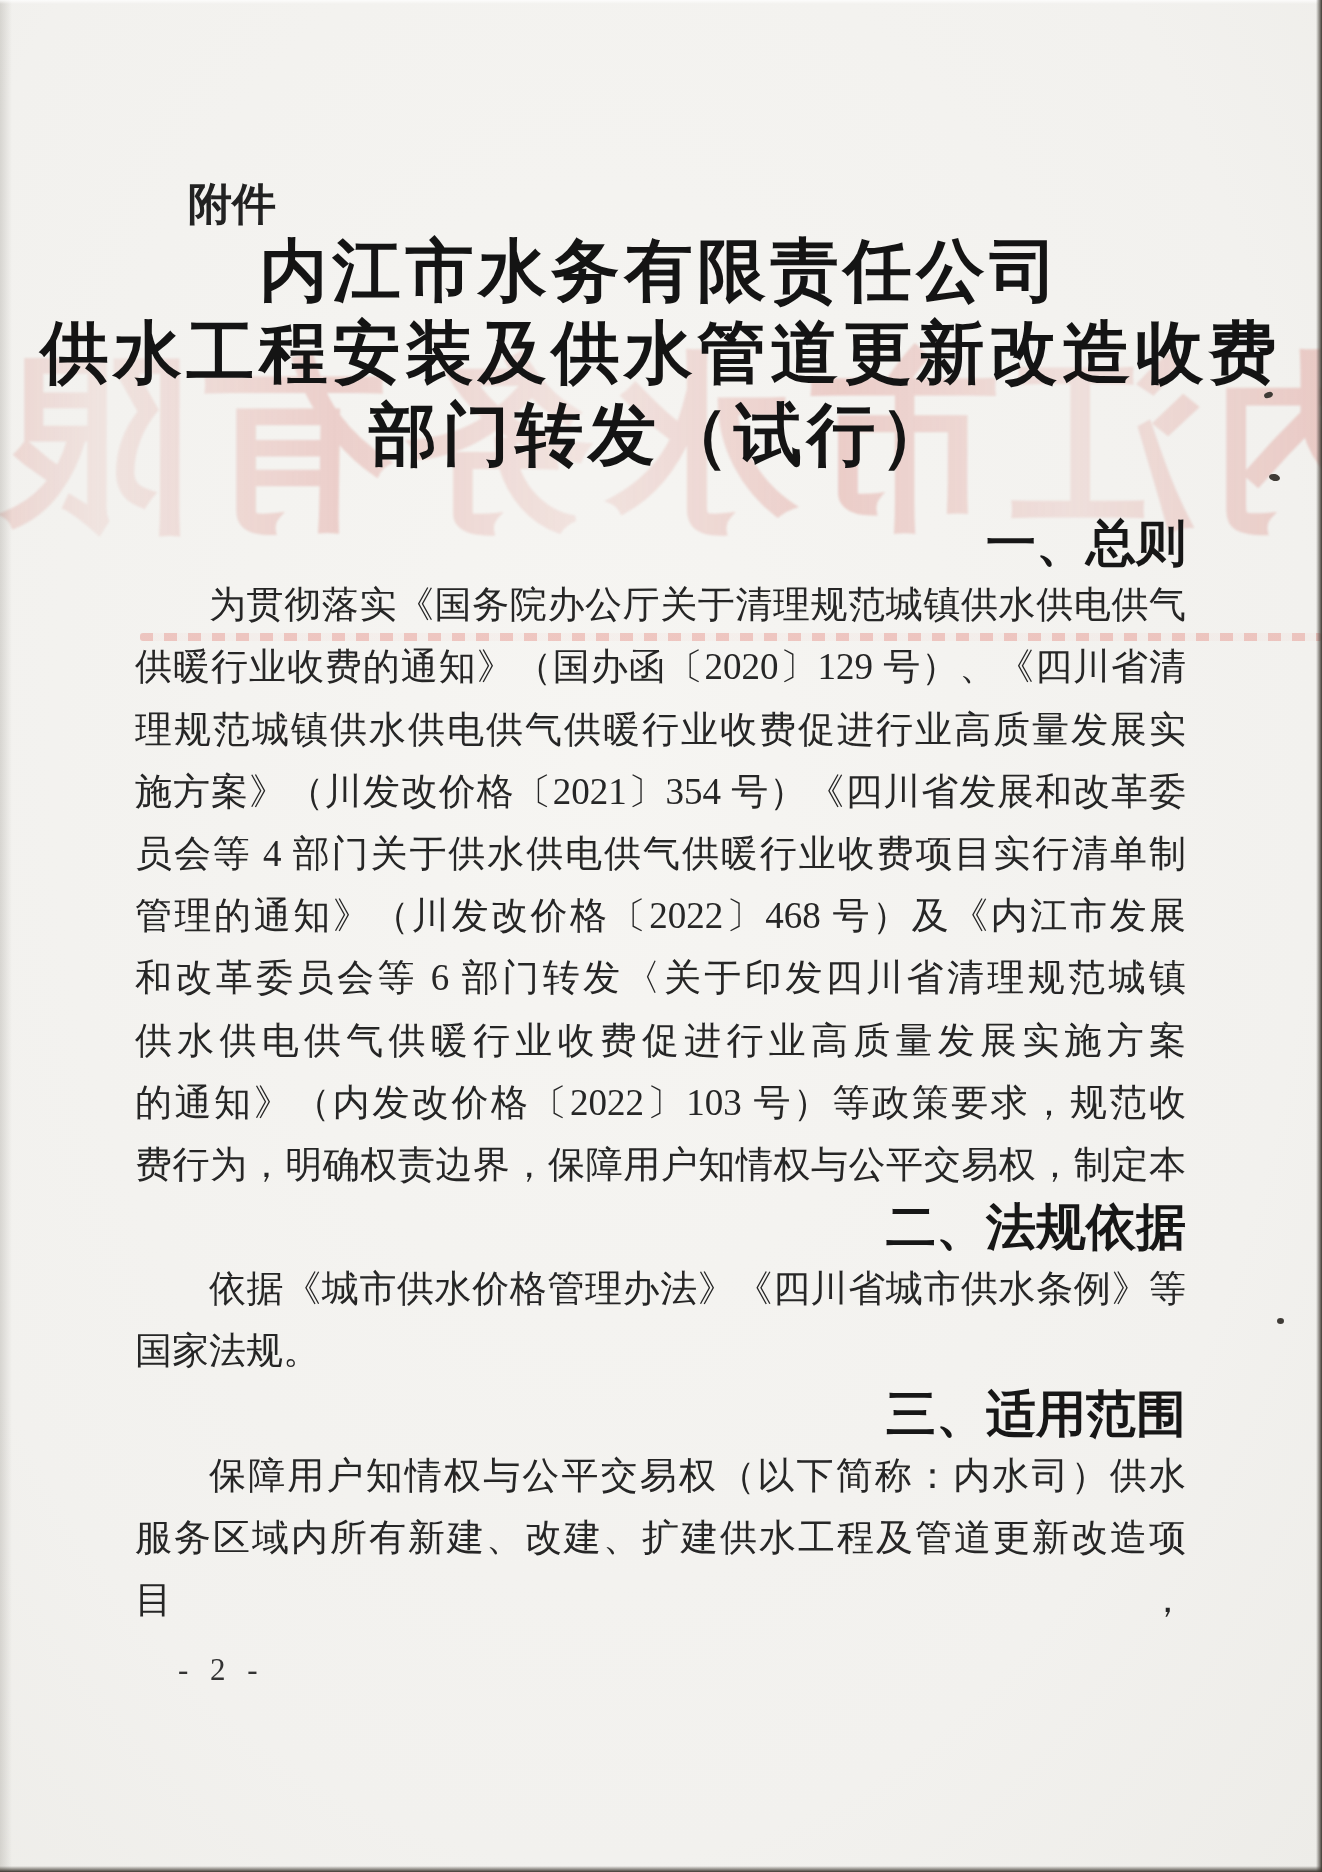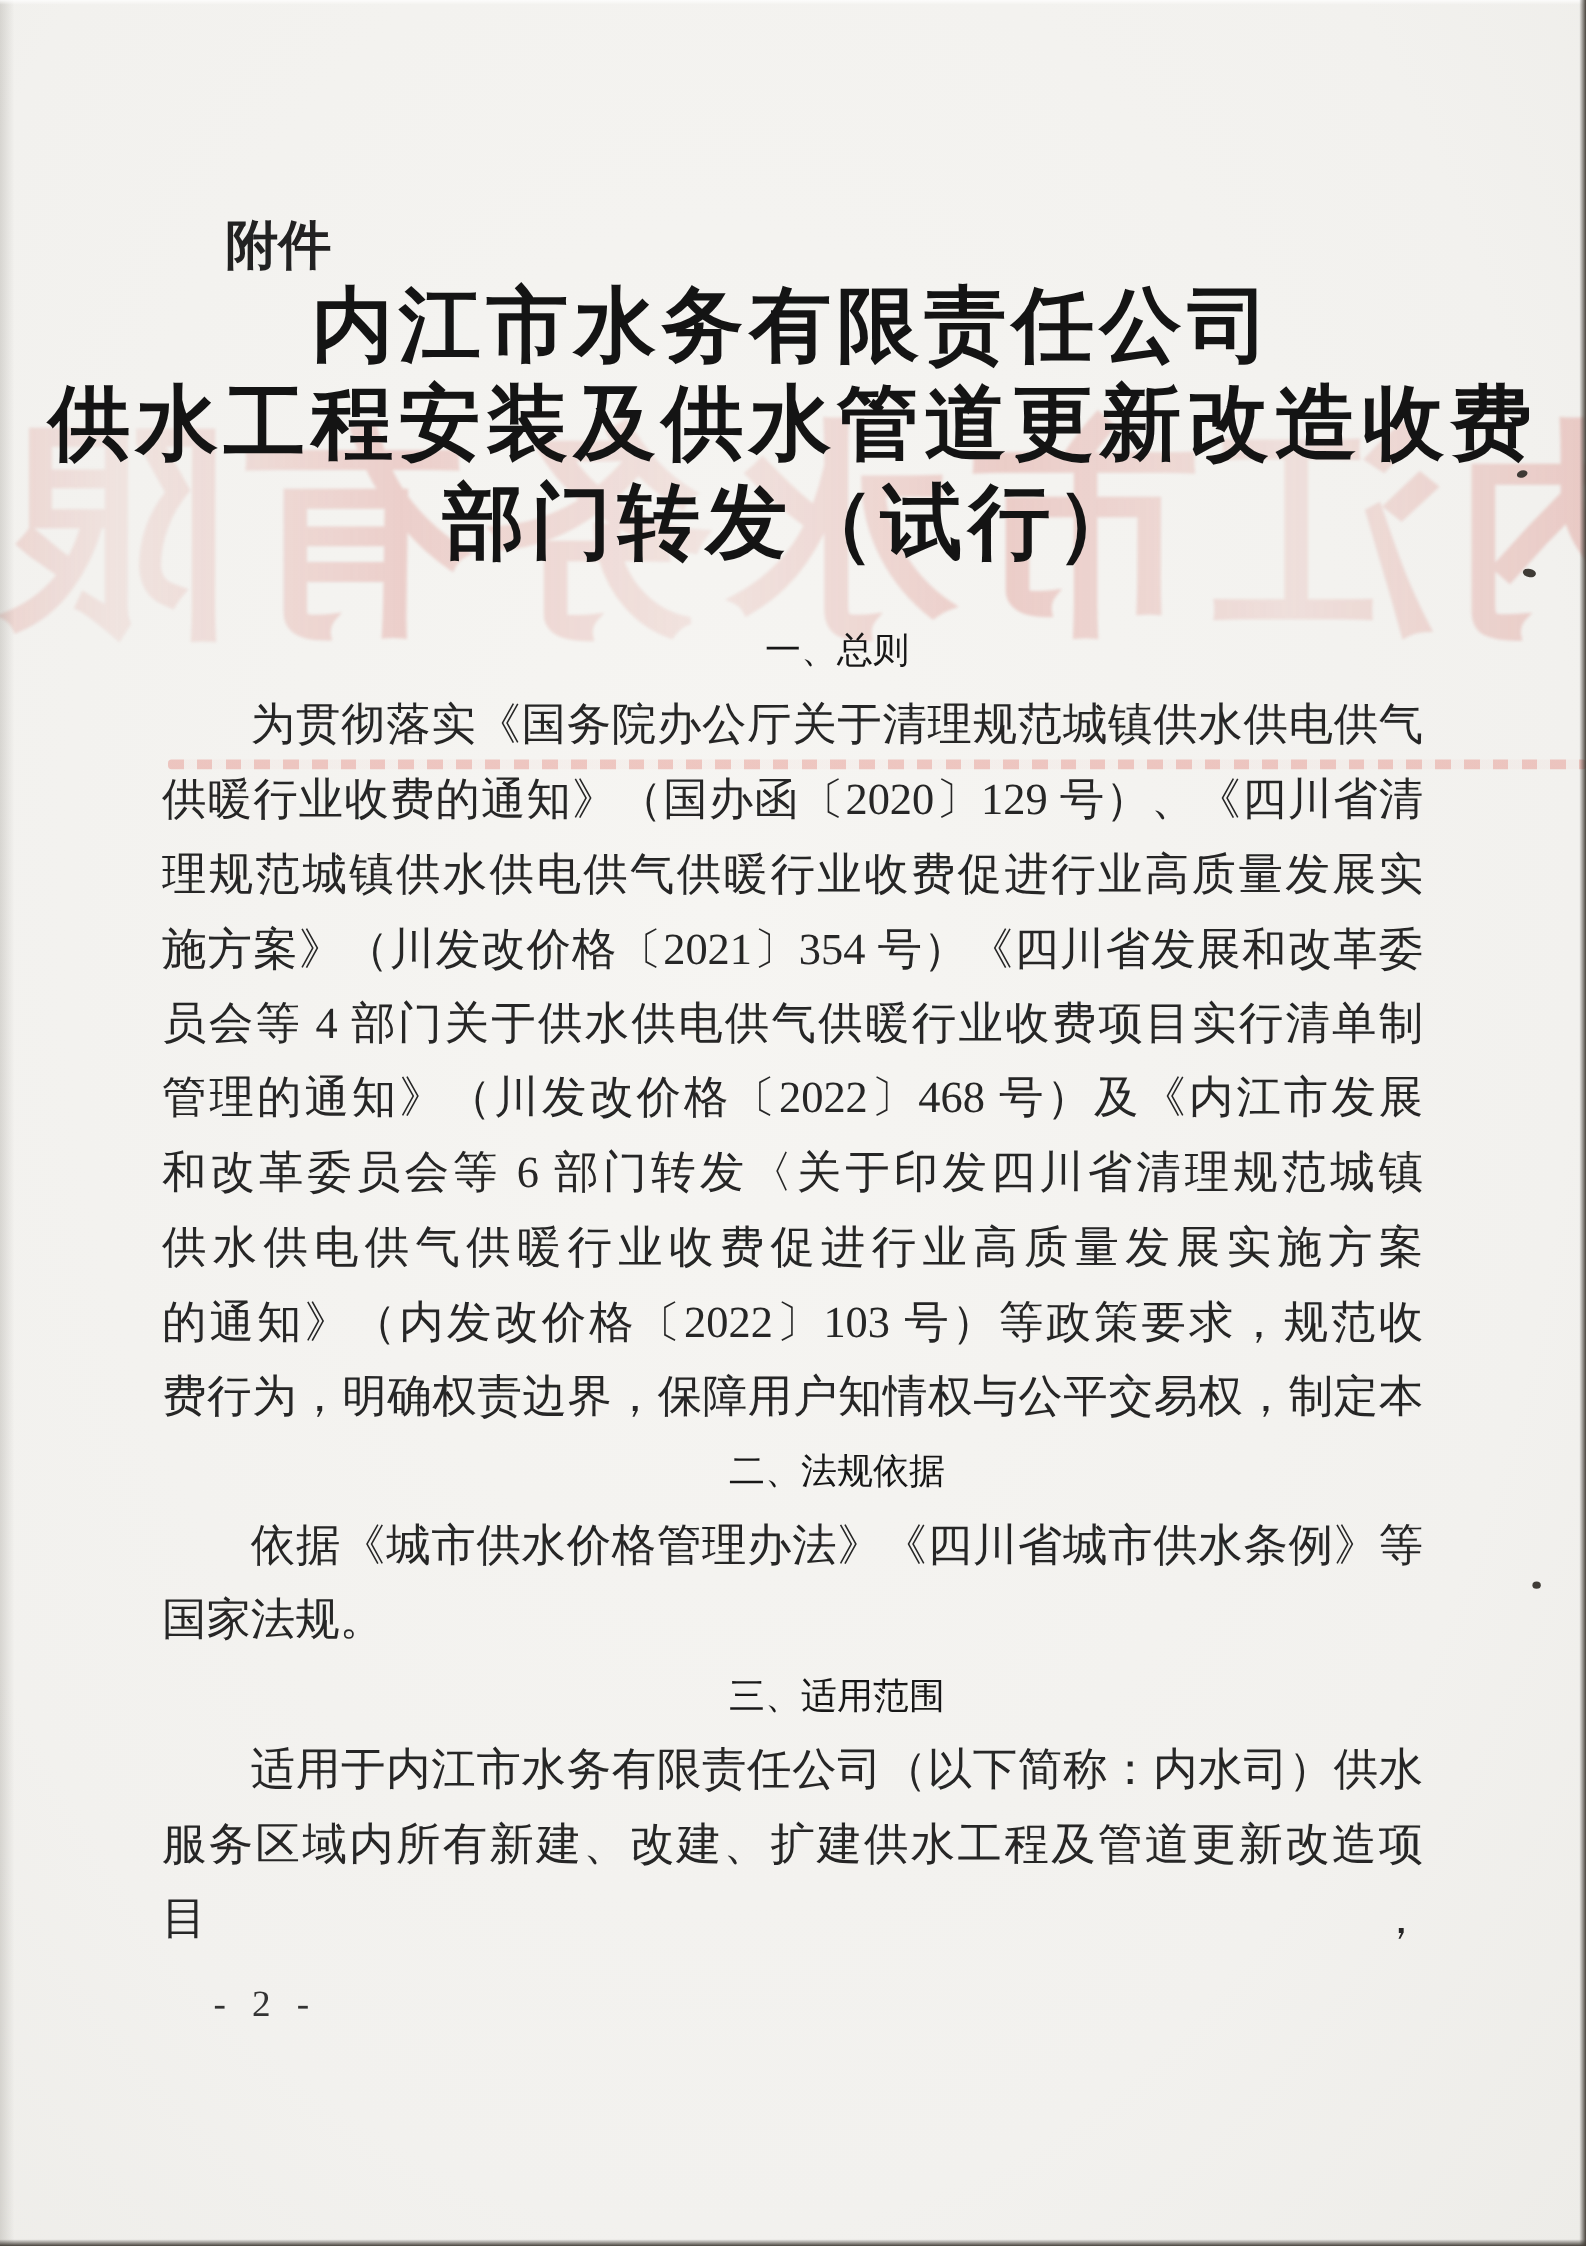--- a/index.html
+++ b/index.html
@@ -71,22 +71,22 @@
   .row {
     height:62.2px; line-height:62.2px;
     font-size:37px;
     color:#262626;
   }
   .just  { text-align:justify; text-align-last:justify;font-family:Liberation Serif, serif; }
   .short { text-align:left; }
   .indent { text-indent:74px; }
   .heading {
     font-family:"Liberation Sans", sans-serif;
-    font-weight:normal; font-size:30px;
-    padding-left:74px; text-align:center;
+    font-weight:bold; font-size:50px;
+    padding-left:74px; text-align:right;
     color:#171717;
   }
 
   .page-number {
     position:absolute; left:178px; top:1652px; z-index:3;
     font-size:31px; letter-spacing:7px; color:#333;
   }
 </style>
 </head>
 <body>
@@ -119,21 +119,21 @@
     <div class="row just">和改革委员会等 6 部门转发〈关于印发四川省清理规范城镇</div>
     <div class="row just">供水供电供气供暖行业收费促进行业高质量发展实施方案</div>
     <div class="row just">的通知》（内发改价格〔2022〕103 号）等政策要求，规范收</div>
     <div class="row just">费行为，明确权责边界，保障用户知情权与公平交易权，制定本</div>
 
     <div class="row heading">二、法规依据</div>
     <div class="row just indent">依据《城市供水价格管理办法》《四川省城市供水条例》等</div>
     <div class="row short">国家法规。</div>
 
     <div class="row heading">三、适用范围</div>
-    <div class="row just indent">适用于内江市水务有限责任公司（以下简称：内水司）供水</div>
+    <div class="row just indent">保障用户知情权与公平交易权（以下简称：内水司）供水</div>
     <div class="row just">服务区域内所有新建、改建、扩建供水工程及管道更新改造项目，</div>
   </div>
 
   <div class="page-number">- 2 -</div>
 
   <div class="edge-left"></div>
   <div class="edge-top"></div>
   <div class="edge-right"></div>
   <div class="edge-bottom"></div>
 </div>

